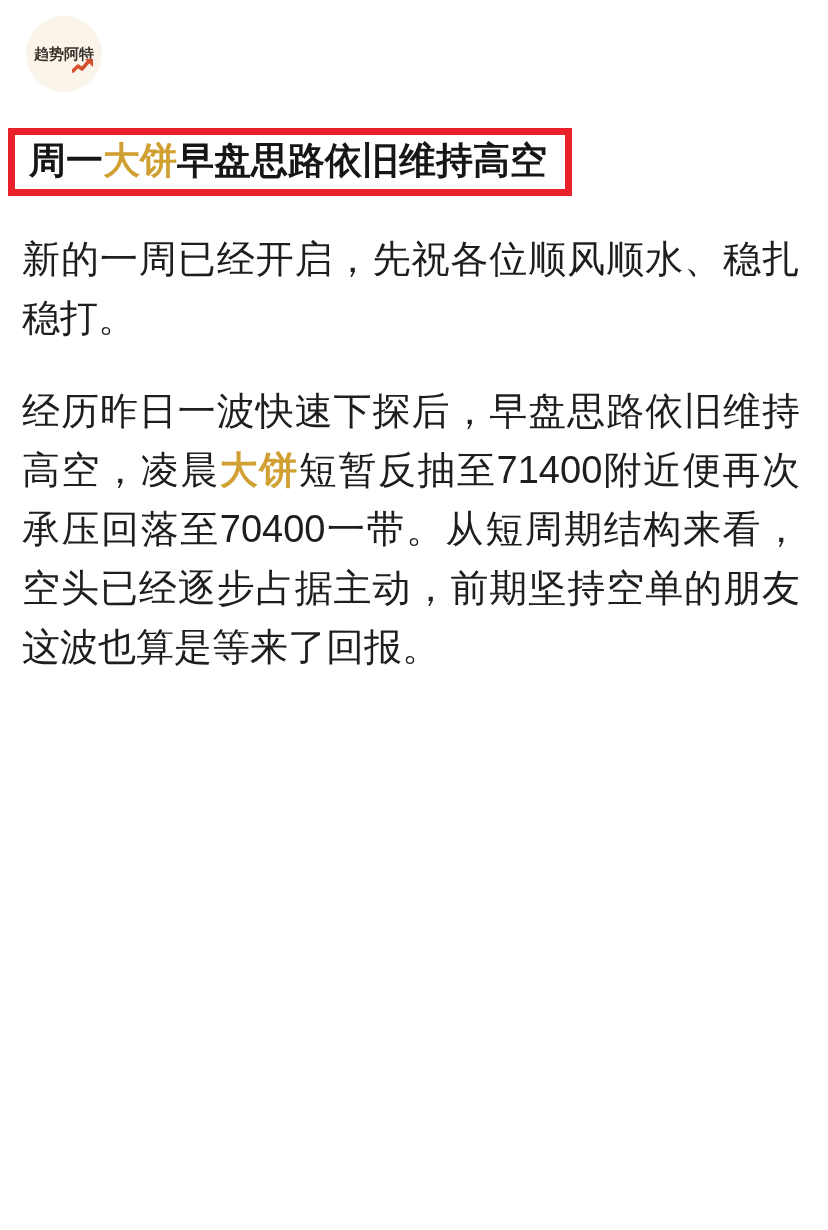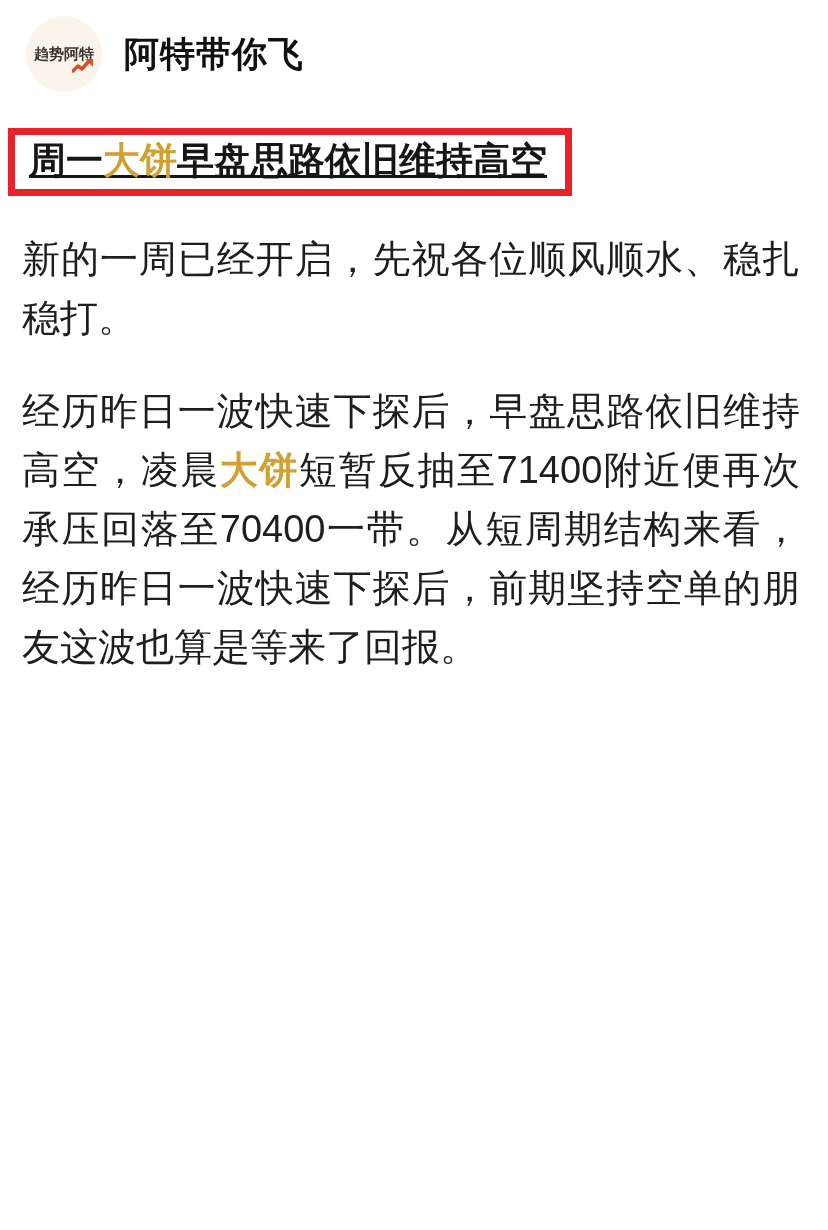--- a/index.html
+++ b/index.html
@@ -13,21 +13,21 @@
   * { margin: 0; padding: 0; box-sizing: border-box; }
   html, body { width: 828px; height: 1230px; }
   body {
     background: #ffffff;
     color: var(--text);
     font-family: "Liberation Sans", "DejaVu Sans", sans-serif;
     overflow: hidden;
   }
   .header {
     display: flex;
-    align-items: center;
+    align-items: flex-end;
     padding: 16px 24px 0 26px;
   }
   .avatar {
     width: 76px;
     height: 76px;
     border-radius: 50%;
     background: var(--avatar_bg);
     display: flex;
     align-items: center;
     justify-content: center;
@@ -58,21 +58,20 @@
     border: 7px solid var(--red);
     padding: 5px 18px 7px 14px;
     background: #ffffff;
   }
   .headline {
     font-size: 37px;
     line-height: 42px;
     font-weight: 700;
     color: #161616;
     white-space: nowrap;
-    text-decoration: underline;
   }
   .gold { color: var(--gold); font-weight: 700; }
   .content { padding: 0 28px 0 22px; }
   .content p {
     font-size: 38px;
     line-height: 59px;
     margin-top: 34px;
     color: var(--text);
     text-align: justify;
   }
@@ -83,31 +82,30 @@
 
 
 <div class="header">
   <div class="avatar">
     <span class="avatar-text">趋势阿特</span>
     <svg class="avatar-arrow" width="22" height="16" viewBox="0 0 22 16">
       <polyline points="1,13 6,8 10,11 17,3" fill="none" stroke="#d4502e" stroke-width="3.5" stroke-linecap="round" stroke-linejoin="round"></polyline>
       <polygon points="13,1 21,1 21,9" fill="#d4502e" transform="rotate(0)"></polygon>
     </svg>
   </div>
-  <div class="page-title">阿特带你飞</div>
 </div>
 
 <div class="headline-box">
   <div class="headline"><span>周一</span><span class="gold">大饼</span><span>早盘思路依旧维持高空</span></div>
 </div>
 
 <div class="content">
   <p><span>新的一周已经开启，先祝各位顺风顺水、稳扎稳打。</span><span class="gold"></span><span></span></p>
 
-  <p><span>经历昨日一波快速下探后，早盘思路依旧维持高空，凌晨</span><span class="gold">大饼</span><span>短暂反抽至71400附近便再次承压回落至70400一带。从短周期结构来看，经历昨日一波快速下探后，前期坚持空单的朋友这波也算是等来了回报。</span></p>
+  <p><span>经历昨日一波快速下探后，早盘思路依旧维持高空，凌晨</span><span class="gold">大饼</span><span>短暂反抽至71400附近便再次承压回落至70400一带。从短周期结构来看，空头已经逐步占据主动，前期坚持空单的朋友这波也算是等来了回报。</span></p>
 
 
 </div>
 
 
 
 
 
 
 </body></html>

